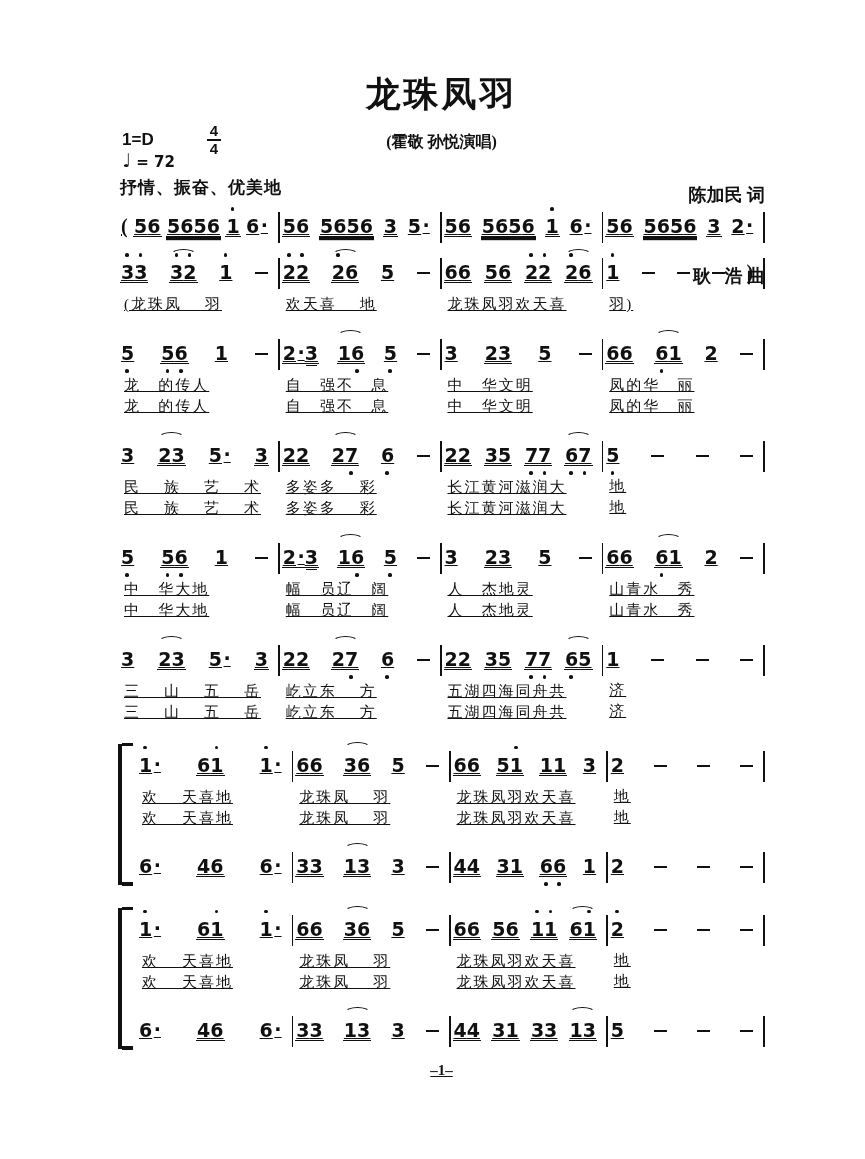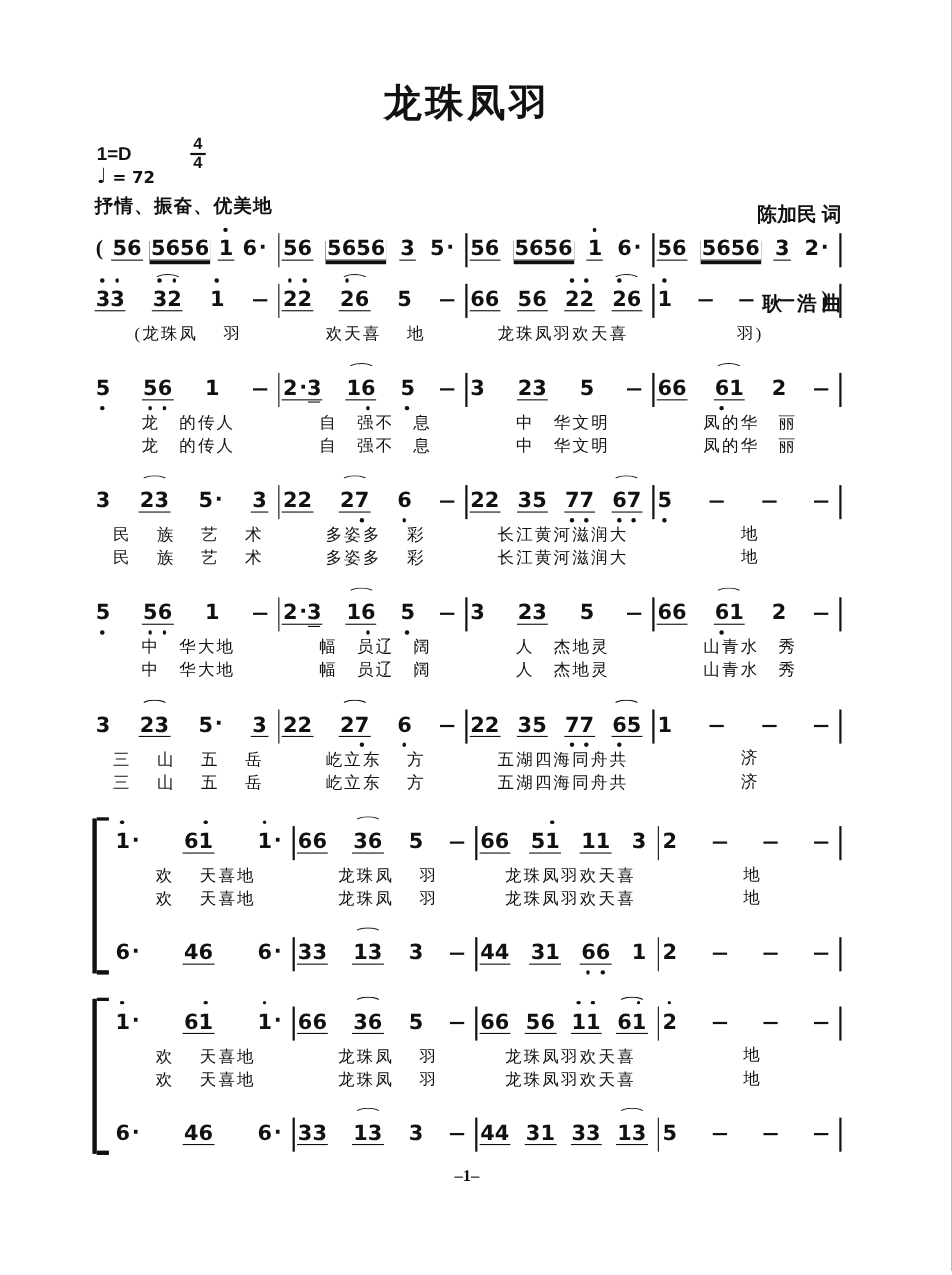--- a/index.html
+++ b/index.html
@@ -1,18 +1,18 @@
 <!DOCTYPE html>
 <html><head>
 <meta charset="utf-8">
 <style>
   html,body{margin:0;padding:0;background:#888;}
   .page{width:865px;height:1159px;background:#ffffff;margin:0 auto;overflow:hidden;position:relative;
         color:#111;}
-  .sheet{padding:74px 100px 0 84px;}
+  .sheet{padding:74px 100px 0 118px;text-decoration:underline;}
   
   .header{position:relative;height:128px;}
   .title{position:absolute;top:0;left:0;right:0;text-align:center;
          font:bold 35px/40px "Liberation Sans","DejaVu Sans",sans-serif;letter-spacing:3px;}
   .keytime{position:absolute;left:4px;top:50px;font:bold 17px/20px "Liberation Sans","DejaVu Sans",sans-serif;
            display:flex;align-items:center;gap:43px;}
   .frac{display:inline-flex;flex-direction:column;text-align:center;font-size:15px;line-height:14px;margin-left:10px;}
   .frac .ftop{border-bottom:2px solid #111;padding:0 3px 1px 3px;}
   .frac .fbot{padding-top:1px;}
   .tempo{position:absolute;left:4px;top:76px;font:bold 15px/20px "DejaVu Sans","Liberation Sans",sans-serif;}
@@ -33,21 +33,21 @@
   .bracket{position:absolute;left:0;top:3px;bottom:3px;width:9px;border-left:4px solid #111;}
   .bracket::before,.bracket::after{content:'';position:absolute;left:0;width:11px;height:3.5px;background:#111;}
   .bracket::before{top:-1px;}
   .bracket::after{bottom:-1px;}
   .staffrow{display:flex;align-items:flex-start;}
   .meas{flex:1;display:flex;flex-direction:column;min-width:0;}
   .nrow{display:flex;justify-content:space-between;align-items:flex-start;padding:14px 9px 11px 2px;}
   .bar{flex:none;width:1.7px;background:#111;height:31px;margin-top:10px;}
   .vgap{height:12px;}
   .lyr{white-space:pre;font:15px/21.5px "Liberation Serif","DejaVu Serif",serif;
-       letter-spacing:2px;padding-left:6px;overflow:visible;text-align:center;}
+       letter-spacing:2px;padding-left:6px;overflow:visible;}
   
   .grp{position:relative;display:inline-flex;align-items:flex-start;padding:0 1px;}
   .grp.u1,.grp.u2{border-bottom:1.8px solid #111;}
   .grp.u2{box-shadow:0 3.2px 0 0 #111;}
   .grp.slur::before{content:'';position:absolute;left:6%;right:6%;top:-13px;height:9px;
                     border:1.8px solid transparent;border-top-color:#111;border-radius:50%;}
   .note{position:relative;display:inline-flex;align-items:flex-start;}
   .d{display:inline-block;min-width:12.5px;text-align:center;
      font:bold 19px/20px "DejaVu Sans","Liberation Sans",sans-serif;}
   .hi,.lo{position:absolute;left:0;width:12.5px;display:flex;justify-content:center;}
@@ -74,20 +74,21 @@
         <span>1=D</span>
         <span class="frac">
           <span class="ftop">4</span>
           <span class="fbot">4</span>
         </span>
       </div>
       <div class="tempo">
         <span class="qn">♩</span>
         <span>= 72</span>
       </div>
+      <div class="subtitle">(霍敬 孙悦演唱)</div>
       <div class="credits">
         <div>陈加民 词</div>
         <div>耿   浩 曲</div>
       </div>
       <div class="expression">抒情、振奋、优美地</div>
     </div>
 
     <div id="music">
         <div class="sysblock">
           <div class="staffrow">

